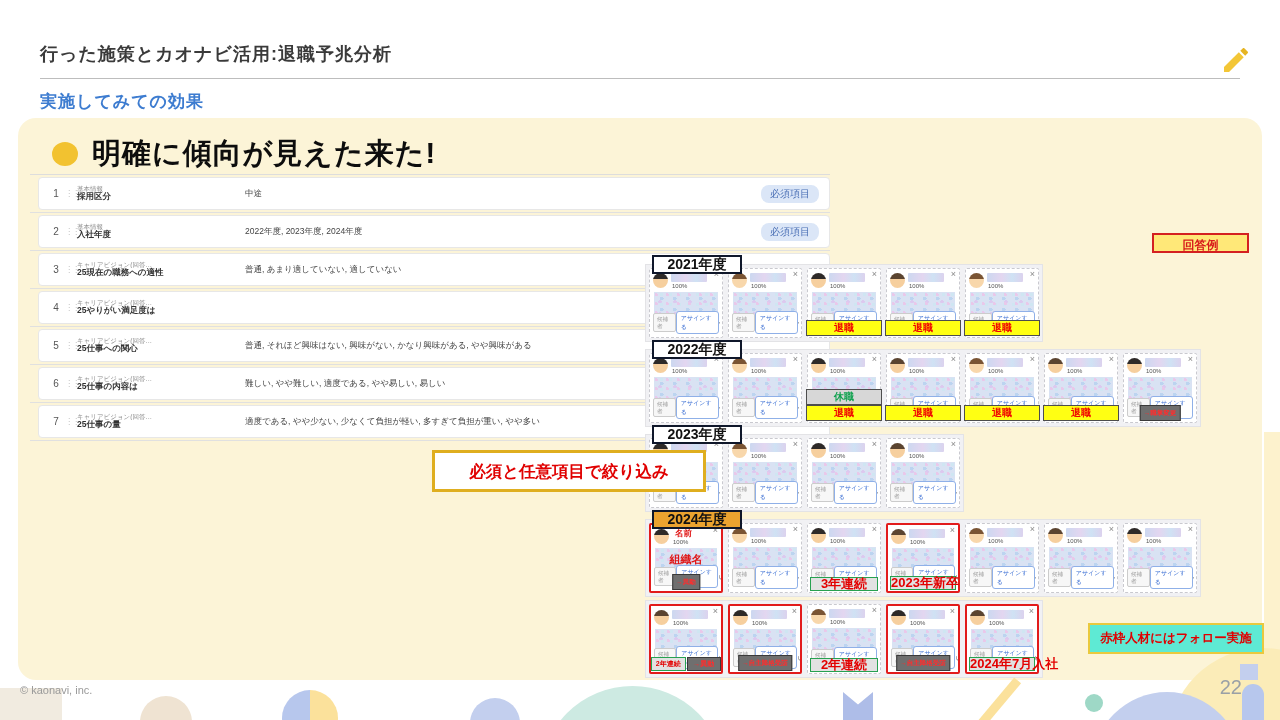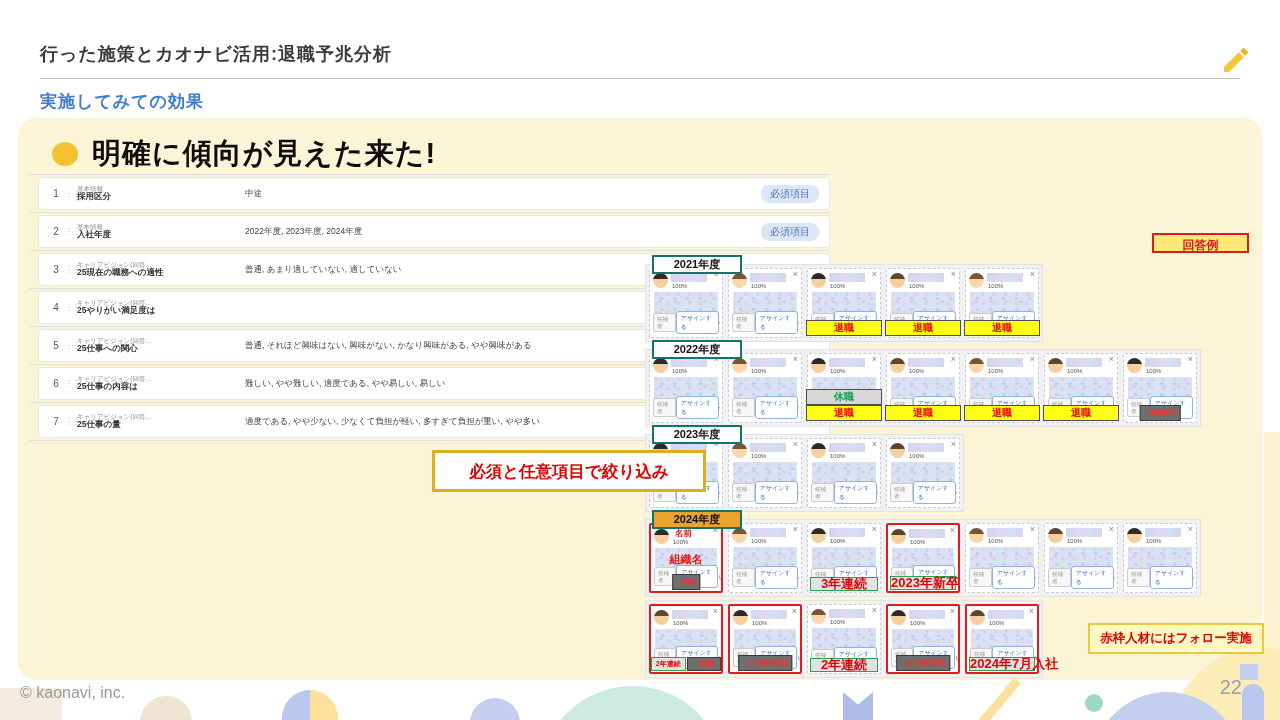--- a/index.html
+++ b/index.html
@@ -22,21 +22,21 @@
   .fnum{width:18px;text-align:center;font-size:10px;color:#555;}
   .fhandle{width:12px;color:#bfbfbf;font-size:8px;letter-spacing:-1px;}
   .flabels{width:158px;line-height:1.15;}
   .fcat{font-size:6.5px;color:#8c8c8c;white-space:nowrap;overflow:hidden;}
   .fitem{font-size:8.5px;font-weight:bold;color:#333;white-space:nowrap;}
   .fval{flex:1;font-size:8.5px;color:#444;padding-left:10px;white-space:nowrap;overflow:hidden;}
   .fbadge{font-size:10px;color:#4a6fb5;background:#dbe6f7;border-radius:8px;padding:2px 9px;margin-right:2px;white-space:nowrap;}
   
   .panel{position:absolute;display:flex;gap:5px;padding:3px;background:#f1f1f4;border:1px solid #e3e3e6;}
   .ylabel{position:absolute;left:6px;top:-10px;width:86px;height:15px;line-height:14px;text-align:center;
-          background:#fff;border:2px solid #0f766e;font-size:11px;font-weight:bold;color:#111;z-index:6;}
+          background:#fff;border:2px solid #0f172a;font-size:14px;font-weight:bold;color:#111;z-index:6;}
   .ylabel.hl{background:#eba32f;}
   .card{position:relative;width:74px;height:70px;background:#fff;border:1px dashed #c9c9cf;border-radius:2px;box-sizing:border-box;flex:none;}
   .card.red{border:2px solid #e21b1b;}
   .avatar{position:absolute;left:3px;top:4px;width:15px;height:15px;border-radius:50%;
           background:linear-gradient(180deg,#5b4430 0 42%,#f6cf9e 42%);}
   .card:nth-child(2n) .avatar{background:linear-gradient(180deg,#2e2a28 0 42%,#f6cf9e 42%);}
   .card:nth-child(3n) .avatar{background:linear-gradient(180deg,#7a5433 0 42%,#f8d7ab 42%);}
   .nameblur{position:absolute;left:21px;top:4px;width:36px;height:9px;border-radius:1px;
             background:linear-gradient(90deg,#ccd8f0,#e3d6f0 40%,#cfe2f4 70%,#dcd2ee);filter:blur(.4px);}
   .namered{position:absolute;left:24px;top:3px;font-size:8.5px;font-weight:bold;color:#e01515;}
@@ -59,23 +59,23 @@
   .b-yellow{left:-2px;right:-2px;height:16px;line-height:13px;background:#ffff13;border:1.6px solid #4d4d4d;color:#f00000;font-size:10px;}
   .b-gray{left:-2px;right:-2px;height:16px;line-height:13px;background:#d7d7d7;border:1.6px solid #4d4d4d;color:#0fa14e;font-size:10px;}
   .b-dark{left:50%;transform:translateX(-50%);background:#6f6f6f;border:1px solid #3a3a3a;color:#ff2d2d;font-size:6.5px;padding:2.5px 3px;}
   .b-green{left:2px;right:2px;height:14px;line-height:11px;background:#e2e2e2;border:1.6px solid #27a150;color:#e30000;font-size:13px;}
   .badgerow{position:absolute;left:0;right:0;bottom:1px;display:flex;gap:1px;z-index:4;}
   .badgerow .badge{position:static;transform:none;flex:1;height:14px;line-height:11px;font-size:7px;padding:0;}
   
   .co{position:absolute;box-sizing:border-box;text-align:center;font-weight:bold;z-index:8;}
   .co-example{left:1152px;top:233px;width:97px;height:20px;line-height:20px;background:#ffe878;border:2px solid #d42020;color:#d81b1b;font-size:12px;}
   .co-filter{left:432px;top:450px;width:274px;height:42px;line-height:36px;background:#fff;border:3px solid #dfae1f;color:#e00000;font-size:16.5px;}
-  .co-follow{left:1088px;top:623px;width:176px;height:31px;line-height:26px;background:#fef9c3;border:2.5px solid #e9c93e;color:#e00000;font-size:12.5px;}
+  .co-follow{left:1088px;top:623px;width:176px;height:31px;line-height:26px;background:#5eead4;border:2.5px solid #e9c93e;color:#e00000;font-size:12.5px;}
   
-  .copyright{position:absolute;left:20px;top:684px;font-size:16px;color:#9a9a9a;z-index:3;}
+  .copyright{position:absolute;left:20px;top:684px;font-size:11px;color:#9a9a9a;z-index:3;}
   .pagenum{position:absolute;right:38px;top:676px;font-size:20px;color:#9aa0a6;z-index:3;}
   .deco{position:absolute;z-index:1;}
 </style>
 </head>
 <body>
 
 <div class="slide">
 
   <div class="title">行った施策とカオナビ活用:退職予兆分析</div>
   <div class="pencil">

